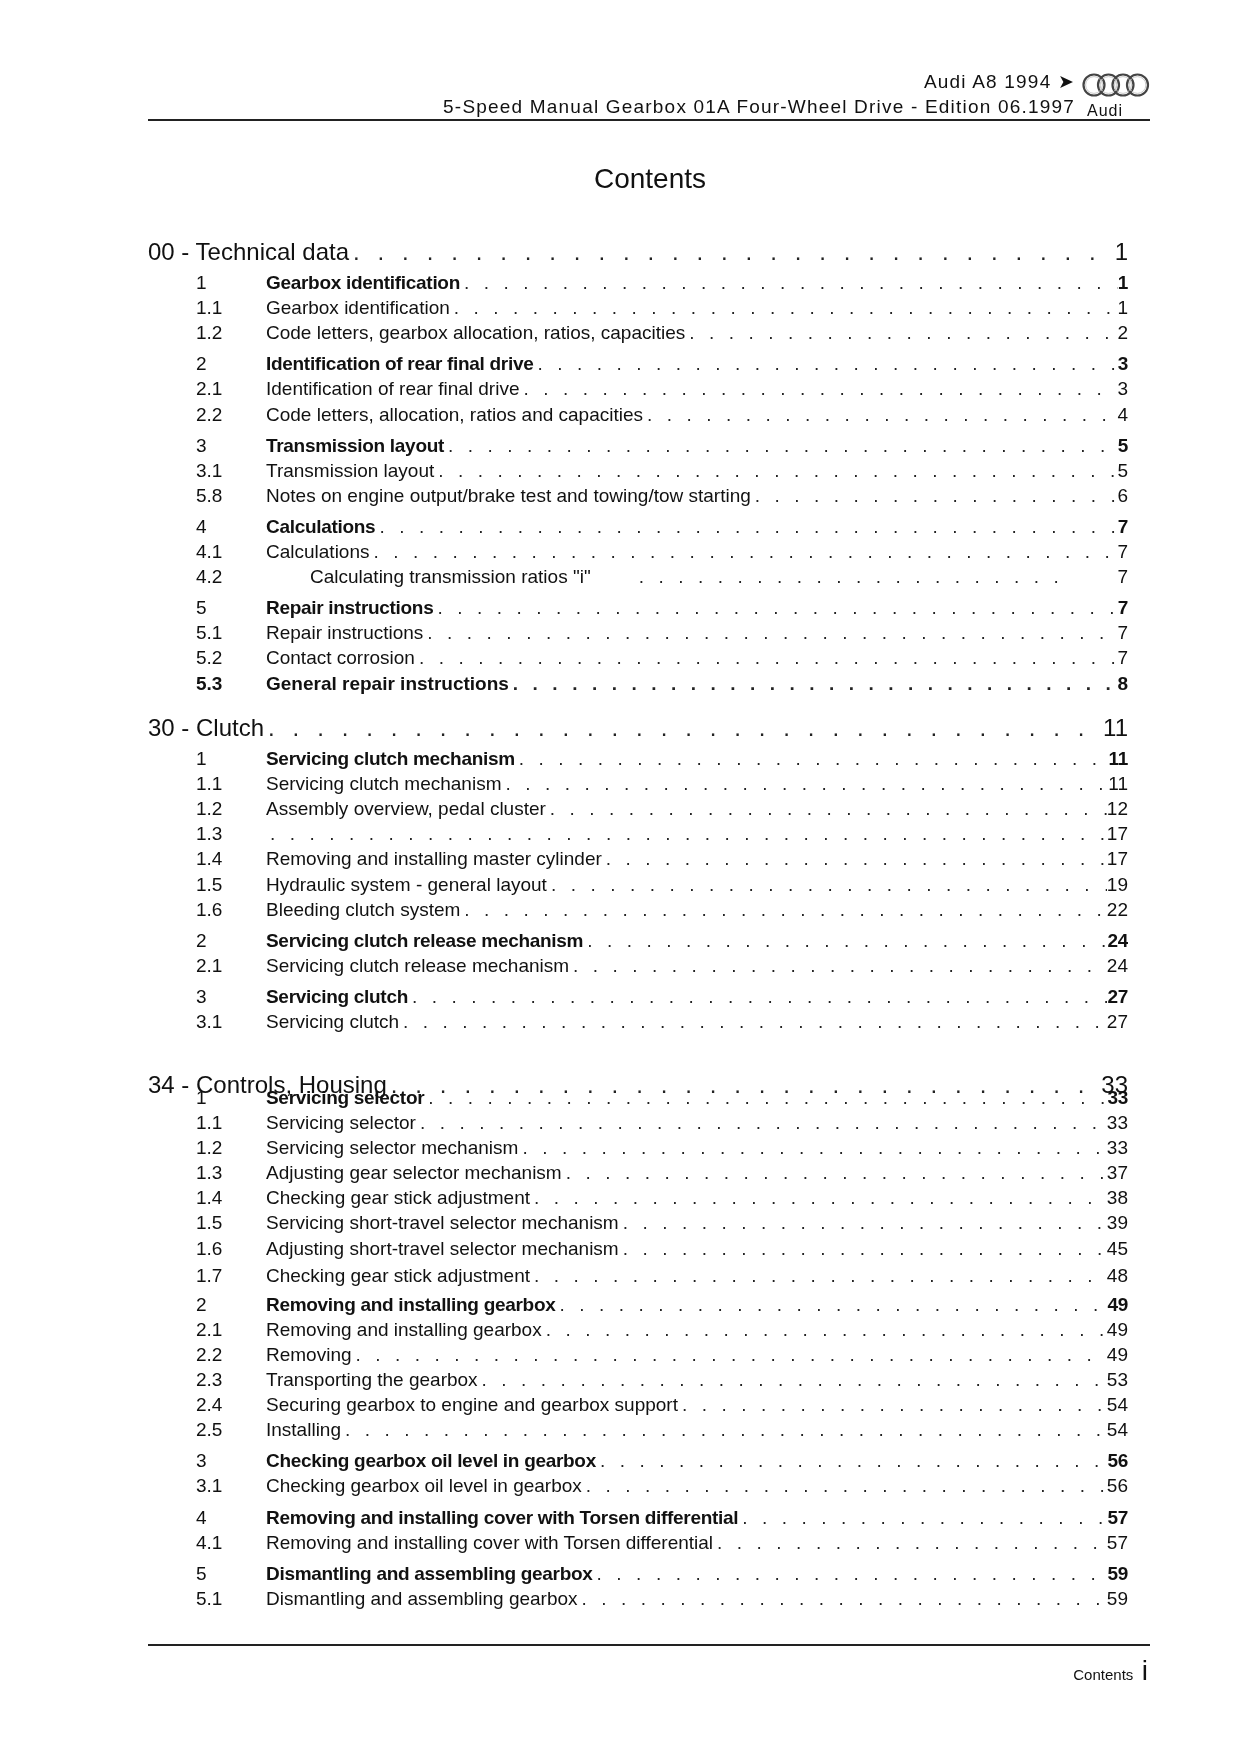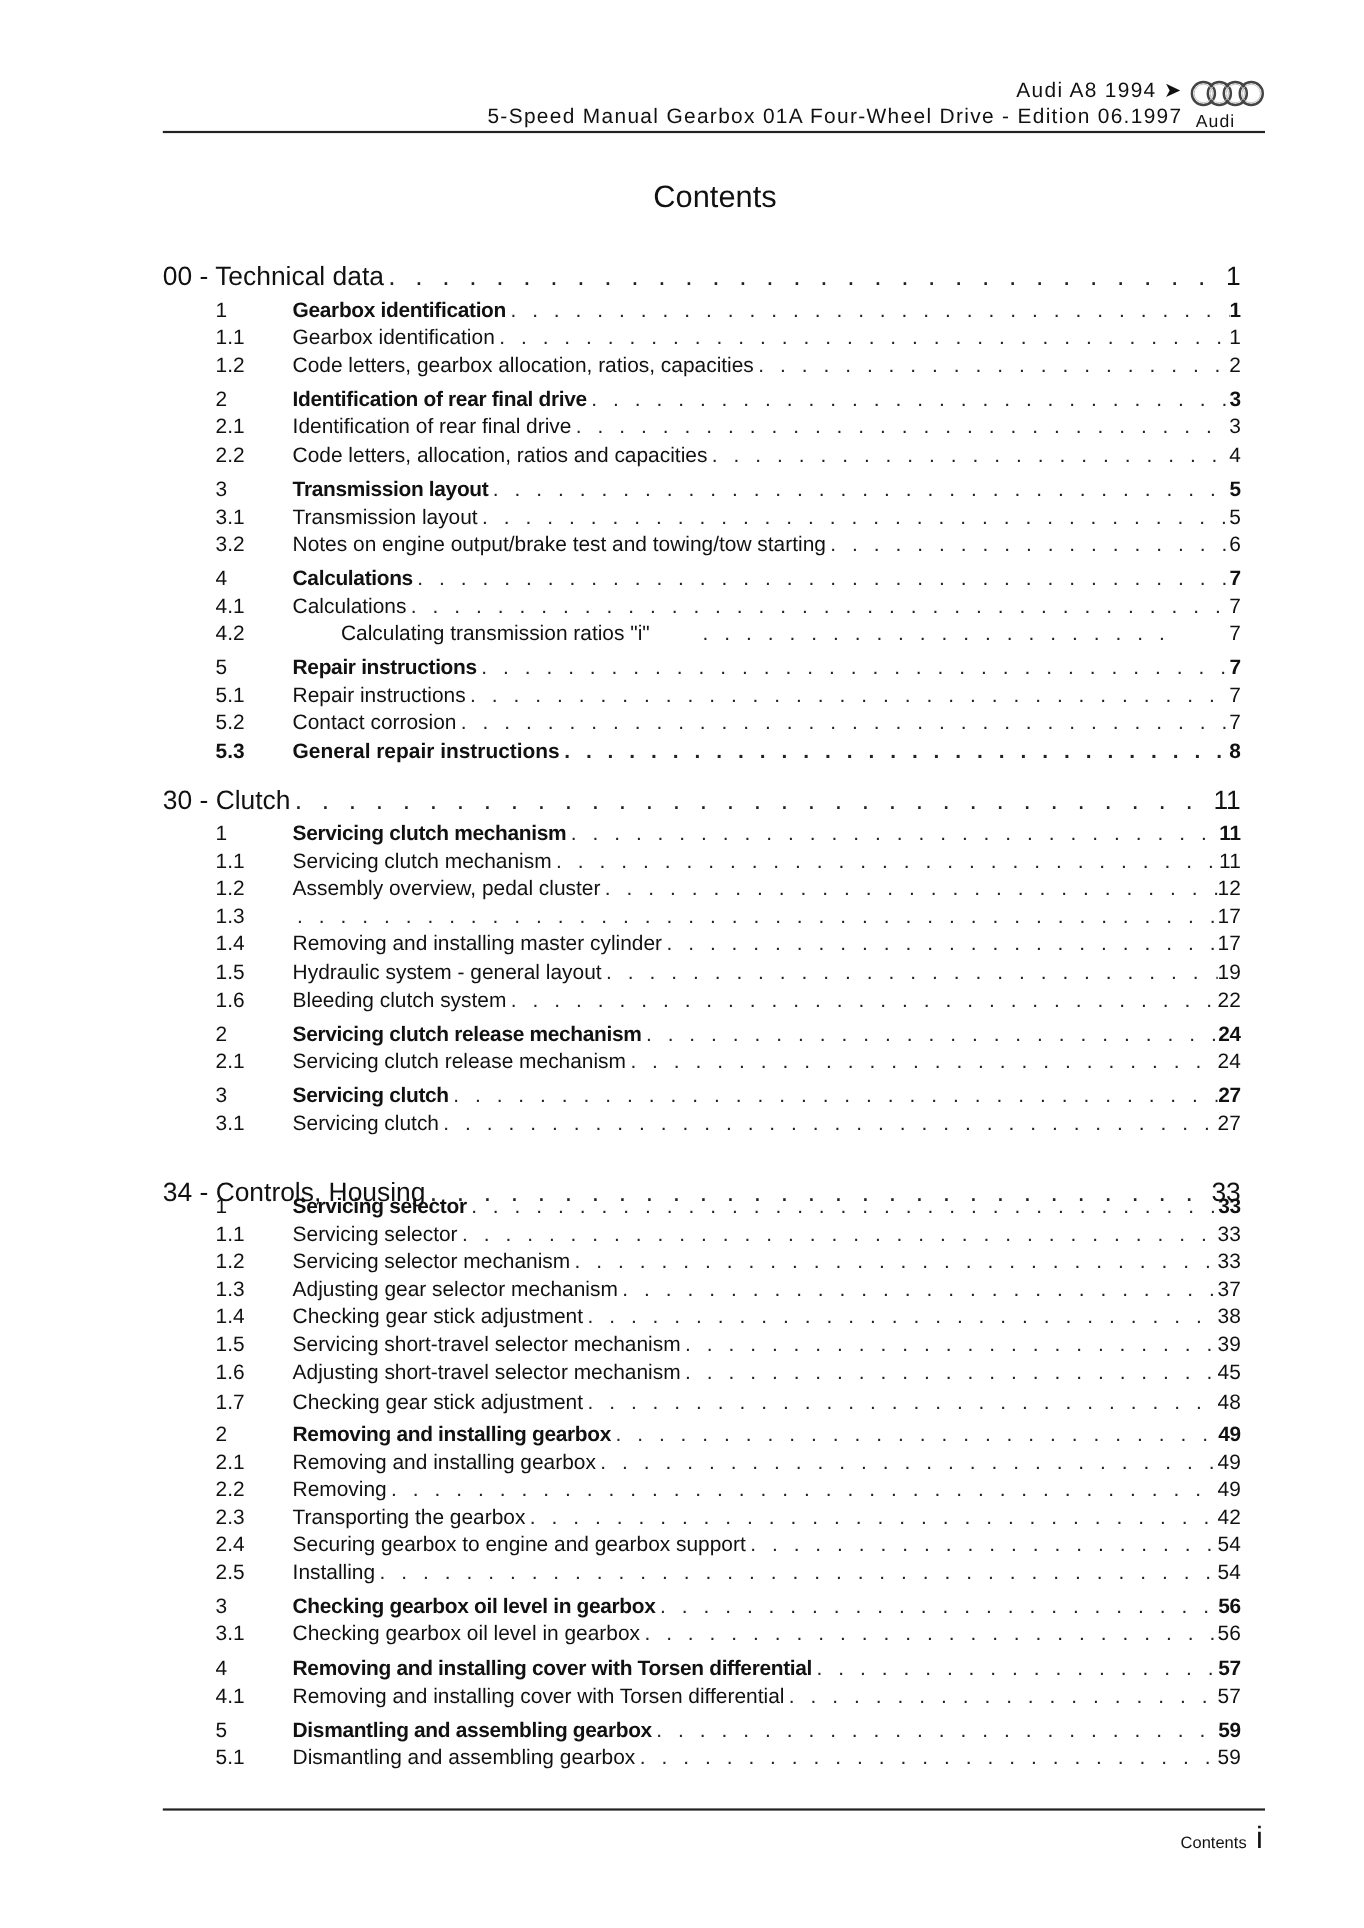--- a/index.html
+++ b/index.html
@@ -104,21 +104,21 @@
       <span class="leader"> . . . . . . . . . . . . . . . . . . . . . . . . . . . . . . . . . . . . . . . . . . . . . . . . . . . . . . . . . . . . . . . . . . . . . . . . . . . . . . . . . . . . . . . . . . . . . . . . . . .</span>
       <span class="page">5</span>
     </div>
     <div class="toc-row section" style="top: 460px;">
       <span class="num">3.1</span>
       <span class="title">Transmission layout</span>
       <span class="leader"> . . . . . . . . . . . . . . . . . . . . . . . . . . . . . . . . . . . . . . . . . . . . . . . . . . . . . . . . . . . . . . . . . . . . . . . . . . . . . . . . . . . . . . . . . . . . . . . . . . .</span>
       <span class="page">5</span>
     </div>
     <div class="toc-row section" style="top: 485px;">
-      <span class="num">3.2</span>
+      <span class="num">5.8</span>
       <span class="title">Notes on engine output/brake test and towing/tow starting</span>
       <span class="leader"> . . . . . . . . . . . . . . . . . . . . . . . . . . . . . . . . . . . . . . . . . . . . . . . . . . . . . . . . . . . . . . . . . . . . . . . . . . . . . . . . . . . . . . . . . . . . . . . . . . .</span>
       <span class="page">6</span>
     </div>
     <div class="toc-row section bold" style="top: 516px;">
       <span class="num">4</span>
       <span class="title">Calculations</span>
       <span class="leader"> . . . . . . . . . . . . . . . . . . . . . . . . . . . . . . . . . . . . . . . . . . . . . . . . . . . . . . . . . . . . . . . . . . . . . . . . . . . . . . . . . . . . . . . . . . . . . . . . . . .</span>
       <span class="page">7</span>
     </div>
@@ -296,21 +296,21 @@
     <div class="toc-row section" style="top: 1344px;">
       <span class="num">2.2</span>
       <span class="title">Removing</span>
       <span class="leader"> . . . . . . . . . . . . . . . . . . . . . . . . . . . . . . . . . . . . . . . . . . . . . . . . . . . . . . . . . . . . . . . . . . . . . . . . . . . . . . . . . . . . . . . . . . . . . . . . . . .</span>
       <span class="page">49</span>
     </div>
     <div class="toc-row section" style="top: 1369px;">
       <span class="num">2.3</span>
       <span class="title">Transporting the gearbox</span>
       <span class="leader"> . . . . . . . . . . . . . . . . . . . . . . . . . . . . . . . . . . . . . . . . . . . . . . . . . . . . . . . . . . . . . . . . . . . . . . . . . . . . . . . . . . . . . . . . . . . . . . . . . . .</span>
-      <span class="page">42</span>
+      <span class="page">53</span>
     </div>
     <div class="toc-row section" style="top: 1394px;">
       <span class="num">2.4</span>
       <span class="title">Securing gearbox to engine and gearbox support</span>
       <span class="leader"> . . . . . . . . . . . . . . . . . . . . . . . . . . . . . . . . . . . . . . . . . . . . . . . . . . . . . . . . . . . . . . . . . . . . . . . . . . . . . . . . . . . . . . . . . . . . . . . . . . .</span>
       <span class="page">54</span>
     </div>
     <div class="toc-row section" style="top: 1419px;">
       <span class="num">2.5</span>
       <span class="title">Installing</span>

